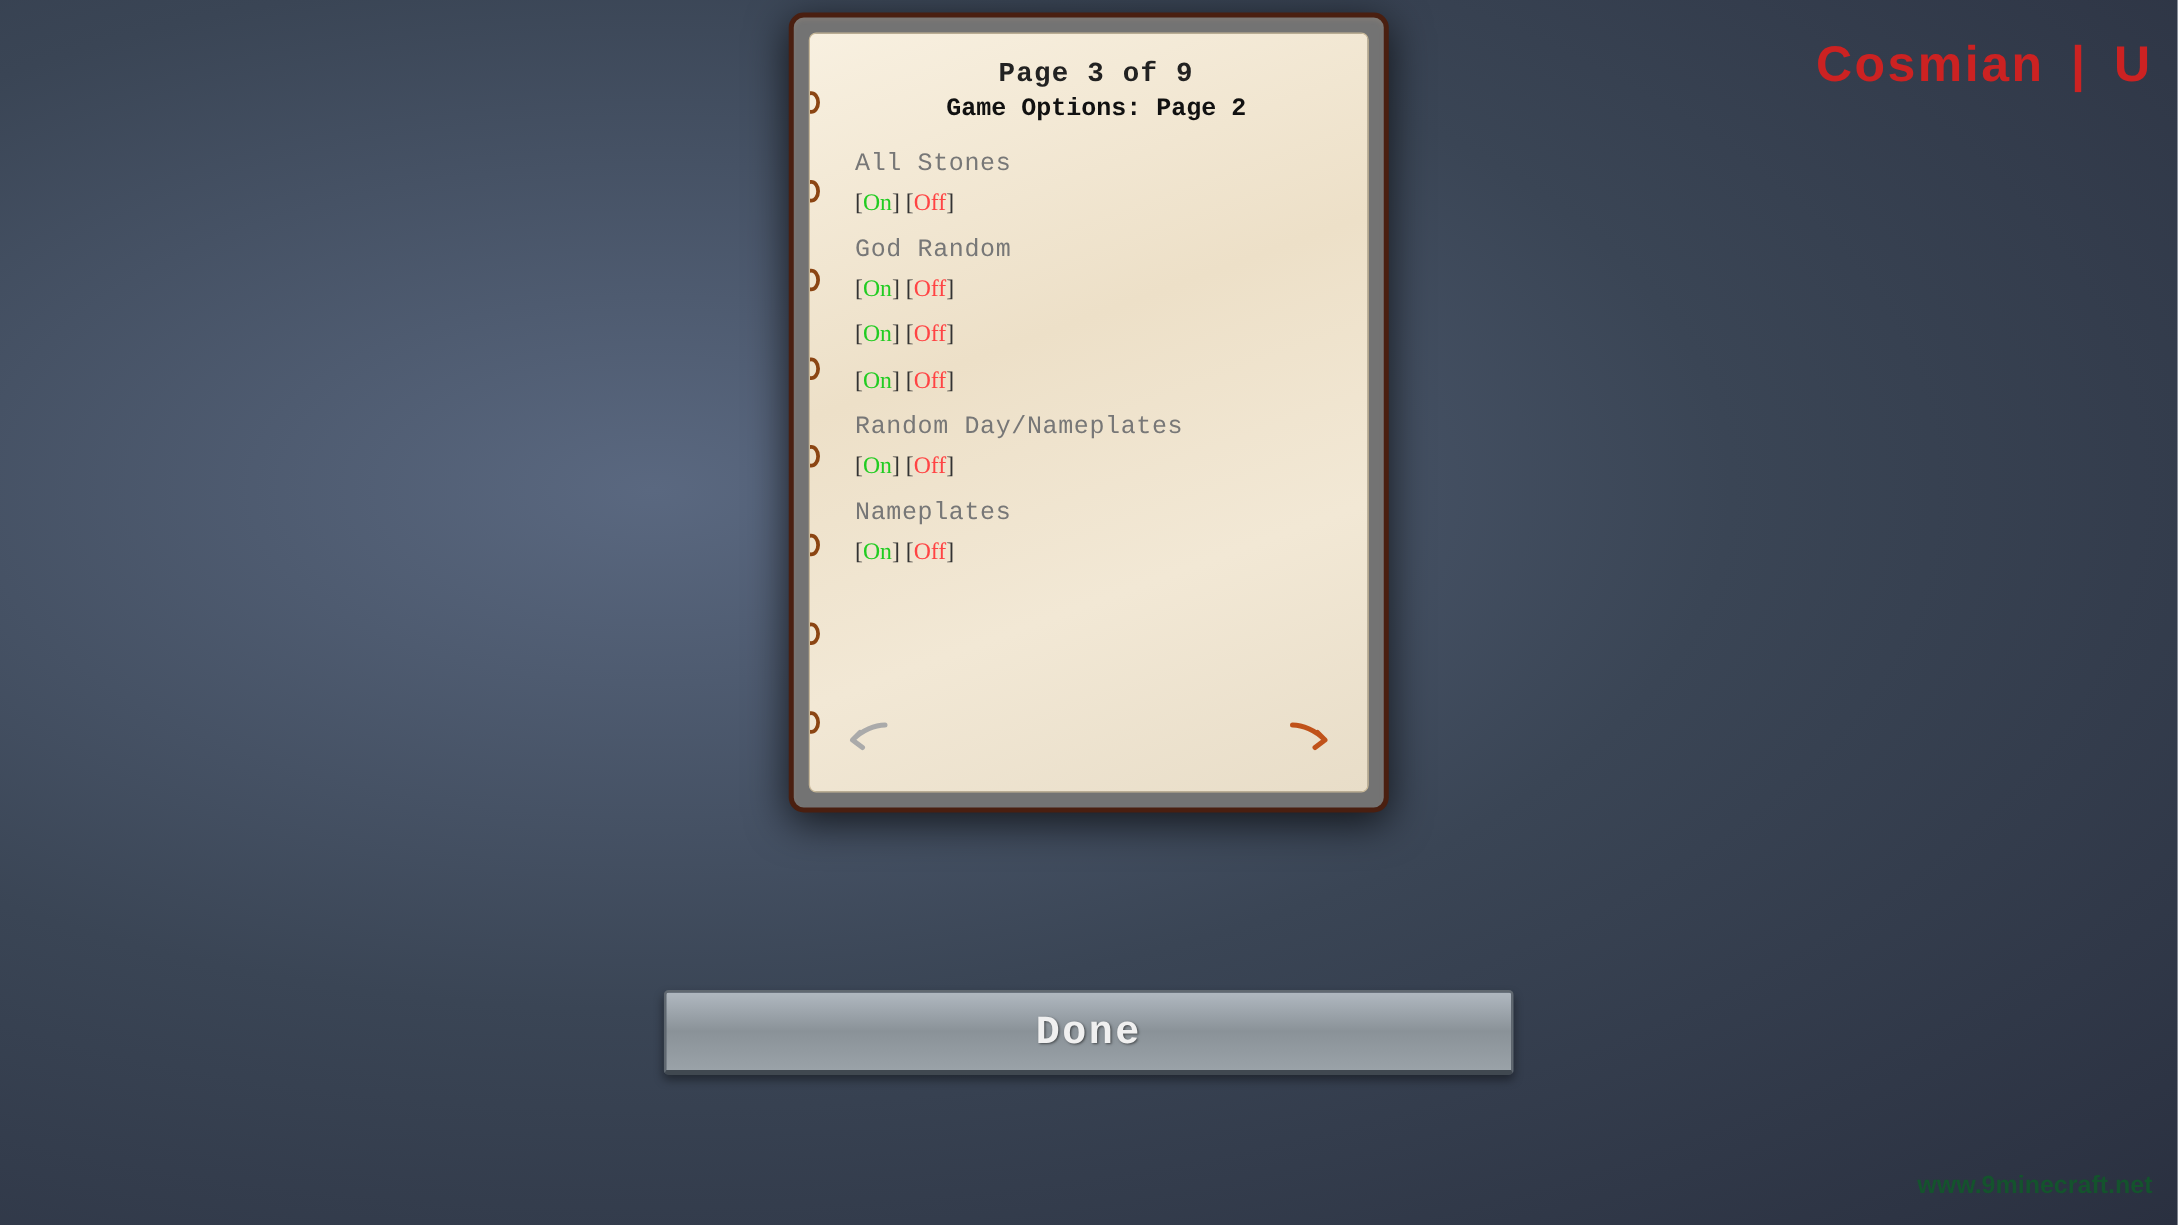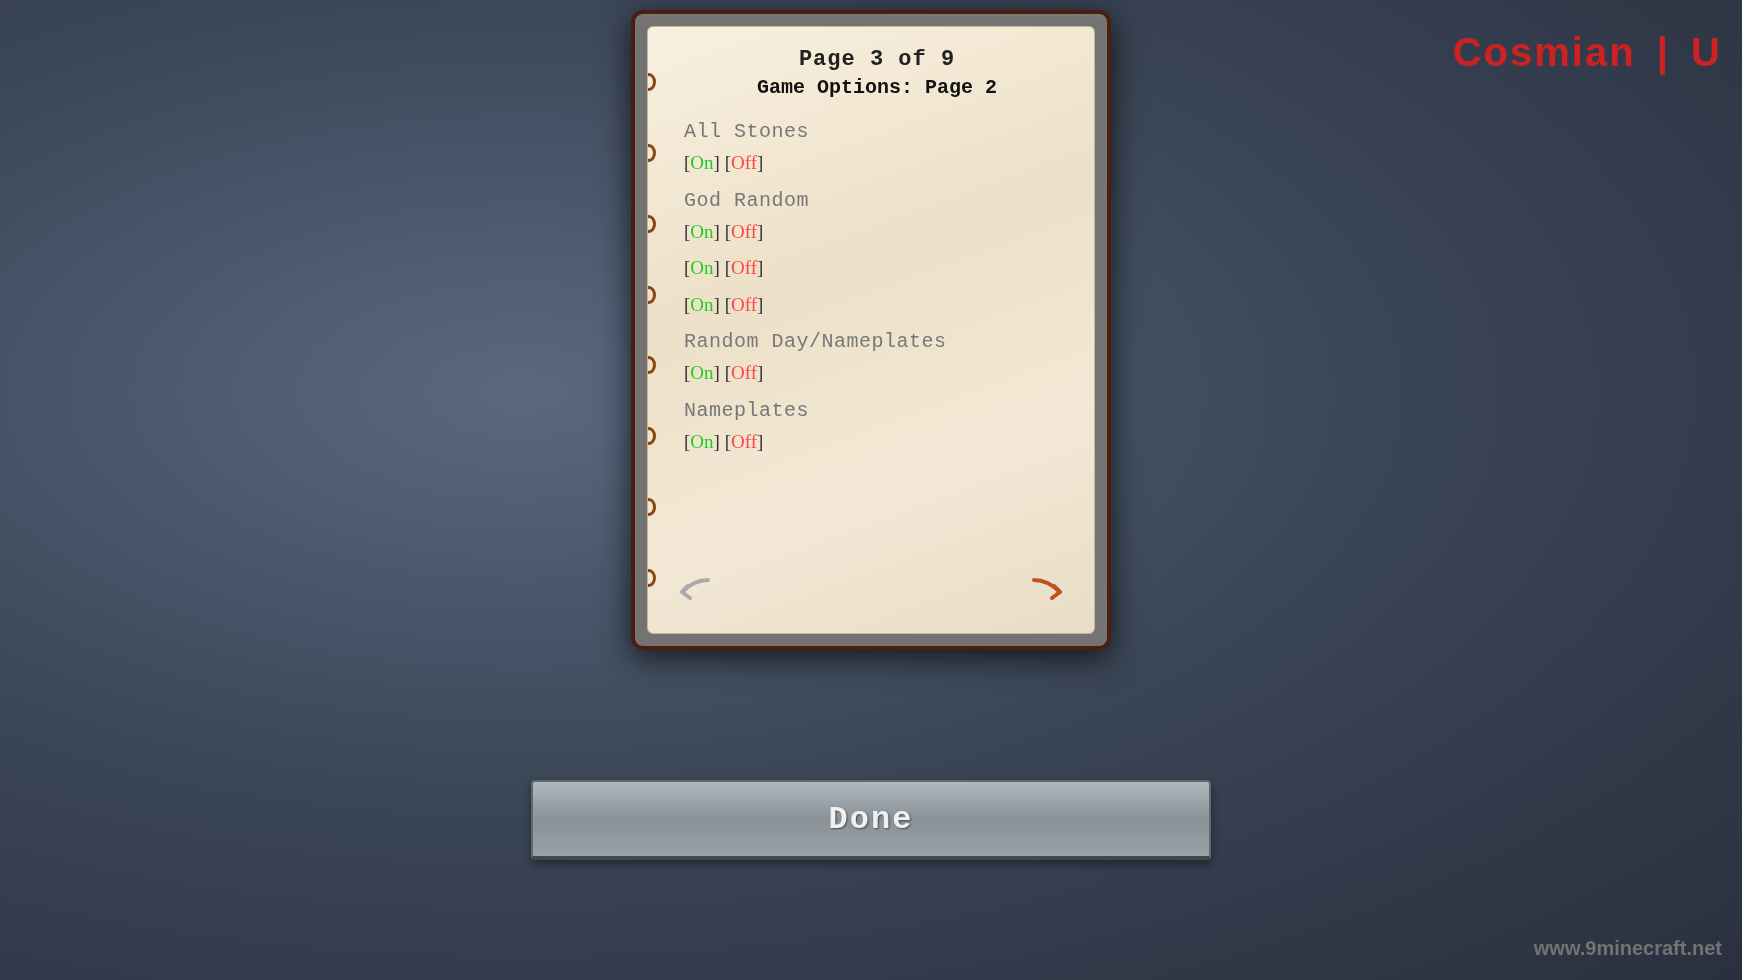--- a/index.html
+++ b/index.html
@@ -166,21 +166,21 @@
       height: 36px;
     }
 
     
     .done-button {
       position: absolute;
       bottom: 120px;
       left: 50%;
       transform: translateX(-50%);
       width: 680px;
-      height: 80px;
+      height: 68px;
       background: linear-gradient(180deg, #b0b8c0 0%, #8a9298 50%, #9aa2a8 100%);
       border: 2px solid #606870;
       border-bottom: 4px solid #404850;
       border-radius: 4px;
       display: flex;
       align-items: center;
       justify-content: center;
       cursor: pointer;
       box-shadow: 0 4px 8px rgba(0,0,0,0.4);
     }
@@ -193,21 +193,21 @@
       text-shadow: 1px 1px 2px rgba(0,0,0,0.5);
       letter-spacing: 2px;
     }
 
     
     .watermark {
       position: absolute;
       bottom: 20px;
       right: 20px;
       font-size: 20px;
-      color: #737373;
+      color: #14532d;
       font-family: sans-serif;
       font-weight: bold;
     }
   </style>
 </head>
 <body>
 
 <div class="bg-overlay"></div>
 
 <div class="brand-text">

